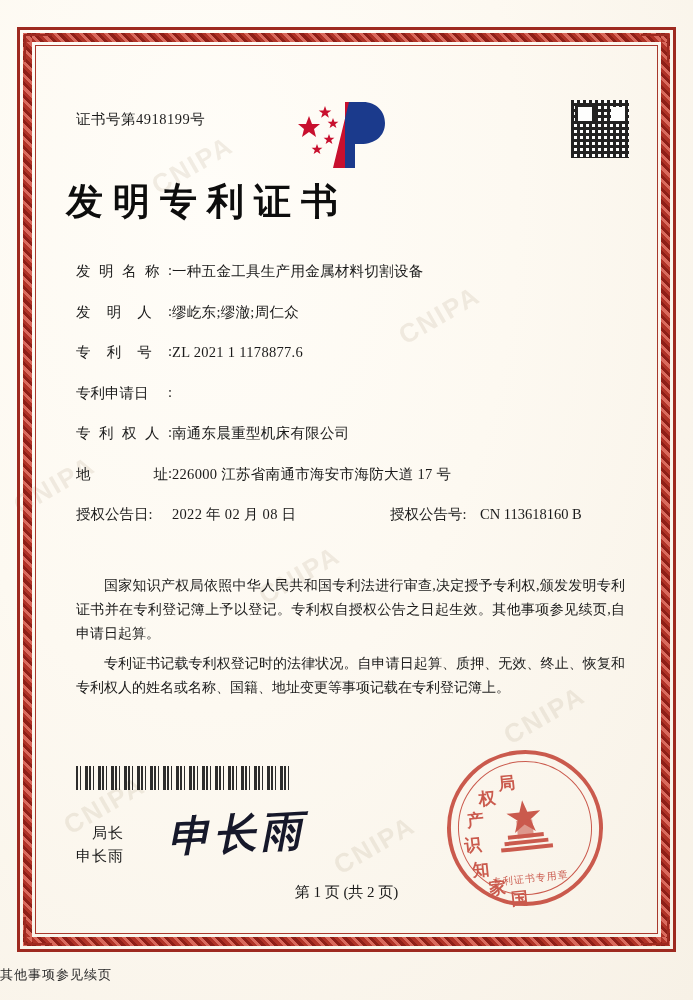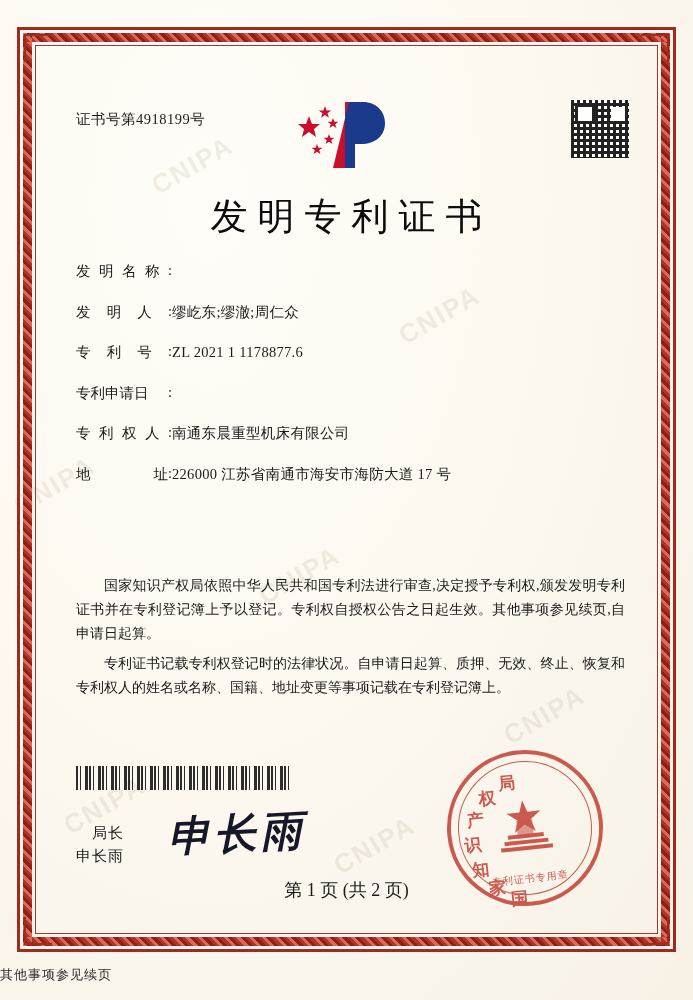--- a/index.html
+++ b/index.html
@@ -118,24 +118,23 @@
     position: absolute;
     left: 50%;
     transform: translateX(-50%);
     top: 30px;
     width: 108px; height: 78px;
   }
 
   .title {
     position: absolute;
     left: 0; right: 0;
-    top: 126px;
-    text-align: center;
+    top: 111px;
     font-size: 37px;
-    font-weight: normal;
+    font-weight: bold;
     letter-spacing: 10px;
     text-indent: 10px;
     color: #0d0d0d;
     font-family: "Liberation Serif", "DejaVu Serif", serif;
   }
 
   .fields {
     position: absolute;
     left: 20px; right: 10px;
     top: 196px;
@@ -246,21 +245,21 @@
     text-align: center;
     font-size: 10px;
     letter-spacing: 1px;
   }
 
   .page-num {
     position: absolute;
     left: 0; right: 0;
     bottom: 12px;
     text-align: center;
-    font-size: 18px;
+    font-size: 15px;
   }
 
   .footer-note {
     position: absolute;
     left: 0; right: 0;
     bottom: 16px;
     text-align: left;
     font-size: 13px;
     letter-spacing: 1px;
     color: #2a2a2a;
@@ -311,20 +310,21 @@
     <div class="fields">
 
       <div class="field-row">
         <div class="fl">
           <span>发</span>
             <span>明</span>
             <span>名</span>
             <span>称</span>
             <span>:</span>
         </div>
+        <div class="fv">一种五金工具生产用金属材料切割设备</div>
       </div>
 
       <div class="field-row">
         <div class="fl">
           <span>发</span>
             <span>明</span>
             <span>人</span>
             <span>:</span>
         </div>
         <div class="fv">缪屹东;缪澈;周仁众</div>
@@ -361,20 +361,26 @@
       <div class="field-row">
         <div class="fl">
           <span>地</span>
             <span style="flex:1"></span>
             <span>址</span>
             <span>:</span>
         </div>
         <div class="fv">226000 江苏省南通市海安市海防大道 17 号</div>
       </div>
 
+      <div class="field-row dual">
+        <div class="fl">授权公告日:</div>
+        <div class="fv">2022 年 02 月 08 日</div>
+        <div class="fl2">授权公告号:</div>
+        <div class="fv2">CN 113618160 B</div>
+      </div>
 
     </div>
 
     <div class="paras">
       <p>国家知识产权局依照中华人民共和国专利法进行审查,决定授予专利权,颁发发明专利证书并在专利登记簿上予以登记。专利权自授权公告之日起生效。其他事项参见续页,自申请日起算。</p>
       <p>专利证书记载专利权登记时的法律状况。自申请日起算、质押、无效、终止、恢复和专利权人的姓名或名称、国籍、地址变更等事项记载在专利登记簿上。</p>
     </div>
 
     <div class="barcode"></div>
 

